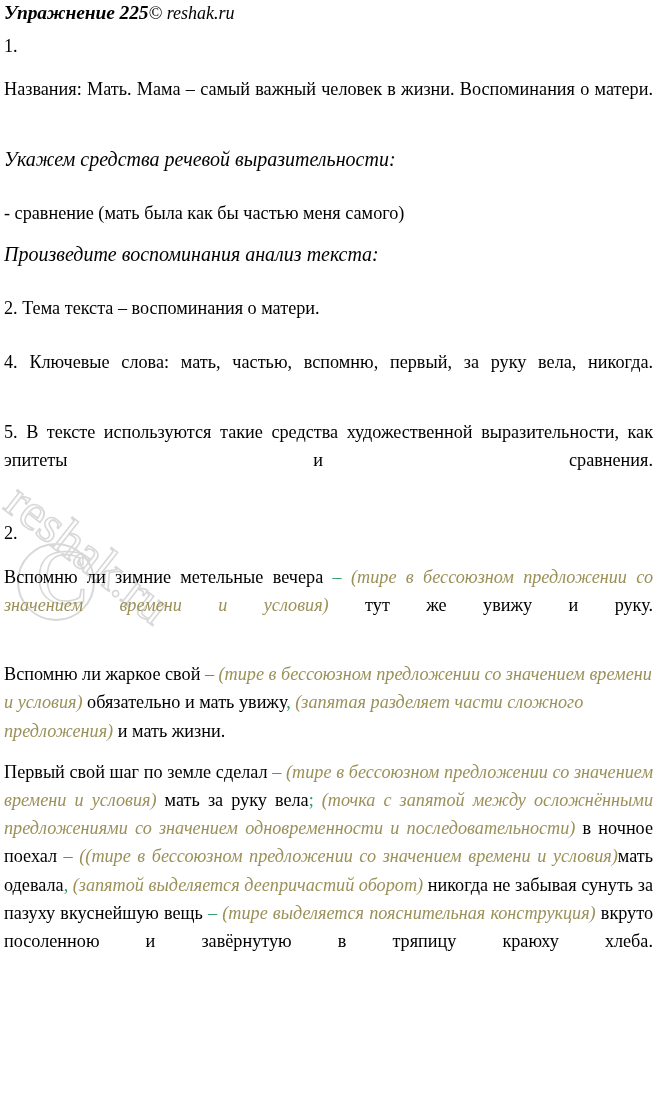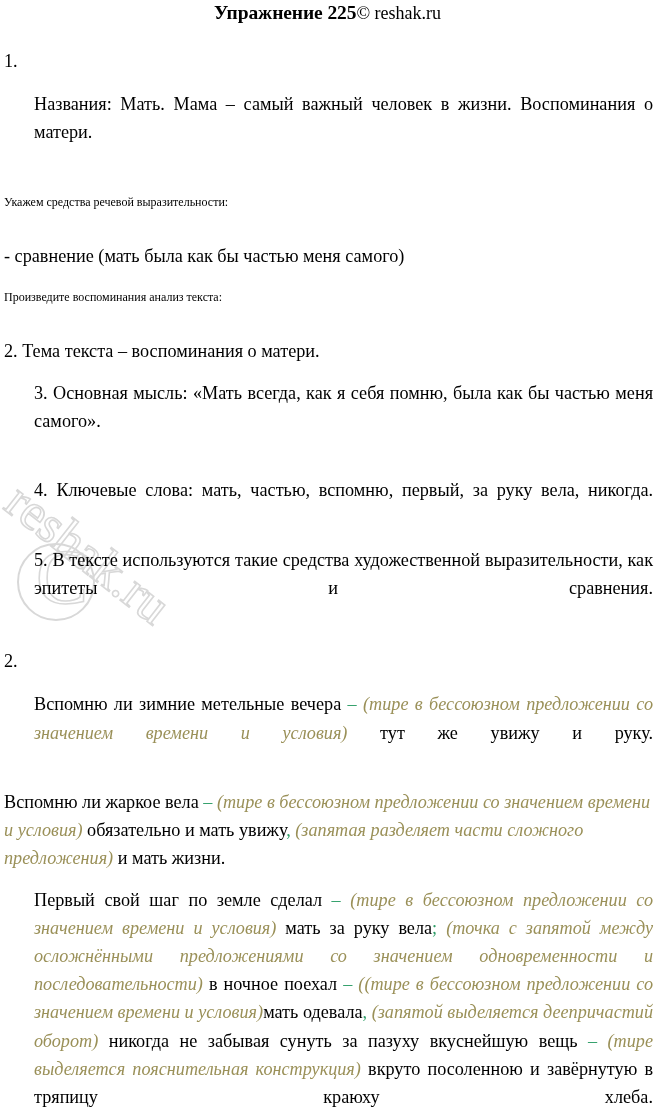--- a/index.html
+++ b/index.html
@@ -20,23 +20,24 @@
     width: 657px;
     height: 1117px;
     box-sizing: border-box;
     padding: 2px 4px 0 4px;
   }
 
   
   .header {
     display: flex;
     align-items: baseline;
-    justify-content: center;
+    justify-content: flex-start;
     height: 26px;
-    margin-bottom: 19px;
+    margin-bottom: 4px;
+    font-style: italic;
   }
   .title {
     font-size: 19.5px;
     font-weight: bold;
     letter-spacing: -0.1px;
     white-space: nowrap;
   }
   .copyright {
     font-size: 18px;
     font-weight: normal;
@@ -63,32 +64,32 @@
   }
   p {
     margin: 0 0 0 0;
     font-size: 18.2px;
     line-height: 28.2px;
     text-align: left;
   }
   p.just {
     text-align: justify;
     text-justify: inter-word;
-    margin-left: 30px;
   }
   p.just::after {
     content: "";
     display: inline-block;
     width: 100%;
   }
   .gap-sm { height: 13px; }
   .gap-md { height: 15px; }
   .gap-lg { height: 17px; }
   .hdr-ital {
-    font-size: 12px;
+    font-style: italic;
+    font-size: 20px;
     line-height: 28.2px;
   }
   .note {
     color: #9a9058;
     font-style: italic;
   }
   .mark {
     color: #2f9e68;
   }
 </style>
@@ -131,34 +132,33 @@
     <div class="gap-sm"></div>
 
     <p class="hdr-ital">Произведите воспоминания анализ текста:</p>
     <div class="gap-sm"></div>
 
     <div class="gap-sm"></div>
 
     <p>2. Тема текста – воспоминания о матери.</p>
     <div class="gap-sm"></div>
 
-    <p class="just">3. Основная мысль: «Мать всегда, как я себя помню, была как бы частью меня самого».</p>
     <div class="gap-sm"></div>
 
     <p class="just">4. Ключевые слова: мать, частью, вспомню, первый, за руку вела, никогда.</p>
     <div class="gap-sm"></div>
 
     <p class="just">5. В тексте используются такие средства художественной выразительности, как эпитеты и сравнения.</p>
     <div class="gap-lg"></div>
 
     <p>2.</p>
     <div class="gap-md"></div>
 
     <p class="just"><span>Вспомню ли зимние метельные вечера </span><span class="mark">–</span><span> </span><span class="note">(тире в бессоюзном предложении со значением времени и условия)</span><span> тут же увижу и руку.</span></p>
     <div class="gap-sm"></div>
 
-    <p><span>Вспомню ли жаркое вела </span><span class="mark">–</span><span> </span><span class="note">(тире в бессоюзном предложении со значением времени и условия)</span><span> обязательно и мать увижу</span><span class="mark">,</span><span> </span><span class="note">(запятая разделяет части сложного предложения)</span><span> и мать жизни.</span></p>
+    <p><span>Вспомню ли жаркое свой </span><span class="mark">–</span><span> </span><span class="note">(тире в бессоюзном предложении со значением времени и условия)</span><span> обязательно и мать увижу</span><span class="mark">,</span><span> </span><span class="note">(запятая разделяет части сложного предложения)</span><span> и мать жизни.</span></p>
     <div class="gap-sm"></div>
 
     <p class="just"><span>Первый свой шаг по земле сделал </span><span class="mark">–</span><span> </span><span class="note">(тире в бессоюзном предложении со значением времени и условия)</span><span> мать за руку вела</span><span class="mark">;</span><span> </span><span class="note">(точка с запятой между осложнёнными предложениями со значением одновременности и последовательности)</span><span> в ночное поехал </span><span class="mark">–</span><span> </span><span class="note">((тире в бессоюзном предложении со значением времени и условия)</span><span>мать одевала</span><span class="mark">,</span><span> </span><span class="note">(запятой выделяется деепричастий оборот)</span><span> никогда не забывая сунуть за пазуху вкуснейшую вещь </span><span class="mark">–</span><span> </span><span class="note">(тире выделяется пояснительная конструкция)</span><span> вкруто посоленною и завёрнутую в тряпицу краюху хлеба.</span></p>
 
   </div>
 </div>
 
 </body></html>

